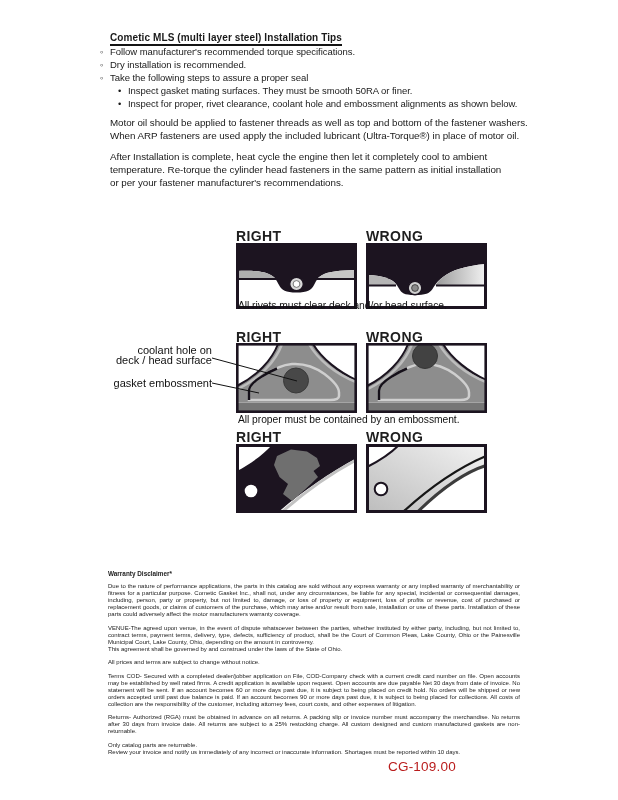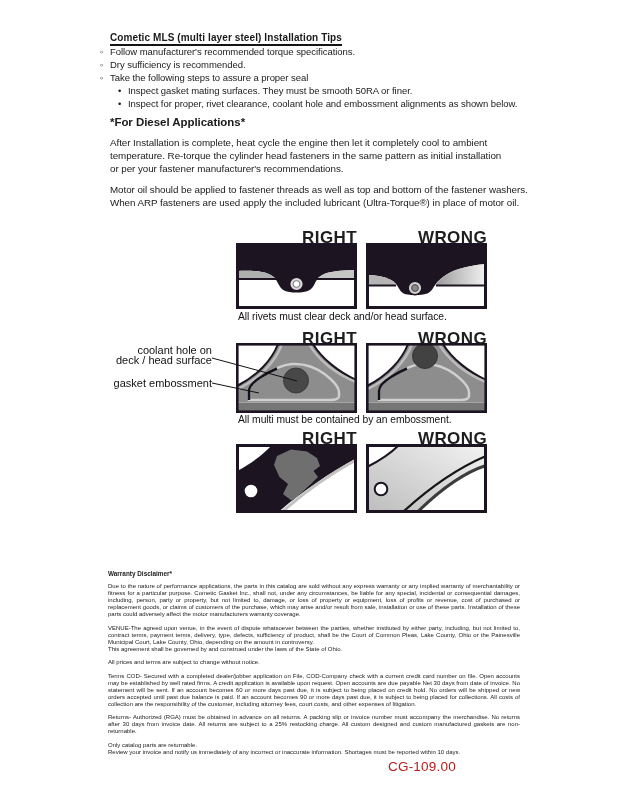--- a/index.html
+++ b/index.html
@@ -16,21 +16,21 @@
   
   .tips{left:100px;top:45px;font-size:9.5px;line-height:13px;letter-spacing:-.05px;}
   .tip-row{display:flex;}
   .tip-row.sub{margin-left:18px;}
   .marker{width:10px;flex:0 0 10px;}
   
   .diesel{left:110px;top:116px;width:445px;font-size:9.8px;line-height:13px;letter-spacing:-.05px;}
   .diesel h2{font-size:11.5px;font-weight:bold;margin:0 0 7px 0;}
   .diesel p{margin:0 0 8px 0;white-space:pre-line;}
   
-  .fig-label{width:121px;text-align:right;font-size:17px;font-weight:bold;letter-spacing:.4px;color:#1e1e1e;}
+  .fig-label{width:121px;text-align:left;font-size:14px;font-weight:bold;letter-spacing:.4px;color:#1e1e1e;}
   .panel{width:121px;line-height:0;}
   .caption{left:238px;font-size:10.3px;line-height:11px;letter-spacing:-.05px;white-space:pre-line;color:#111;}
   
   .ann{text-align:right;left:86px;width:126px;font-size:11px;line-height:10px;white-space:pre-line;color:#111;}
   
   .disc{left:108px;top:570px;width:412px;font-size:6px;line-height:7px;color:#222;}
   .disc h3{font-size:6.4px;font-weight:bold;margin:0 0 6px 0;}
   .disc p{margin:0 0 6.5px 0;white-space:pre-line;text-align:justify;}
   
   .footer{left:388px;top:759px;font-size:13.5px;letter-spacing:.2px;color:#b91c1c;}
@@ -43,43 +43,42 @@
 
   <h1 class="abs title">Cometic MLS (multi layer steel) Installation Tips</h1>
 
   <div class="abs tips">
     <div class="tip-row">
         <span class="marker">◦</span>
         <span>Follow manufacturer's recommended torque specifications.</span>
       </div>
     <div class="tip-row">
         <span class="marker">◦</span>
-        <span>Dry sufficiency is recommended.</span>
+        <span>Dry installation is recommended.</span>
       </div>
     <div class="tip-row">
         <span class="marker">◦</span>
         <span>Take the following steps to assure a proper seal</span>
       </div>
     <div class="tip-row sub">
         <span class="marker">•</span>
         <span>Inspect gasket mating surfaces.  They must be smooth 50RA or finer.</span>
       </div>
     <div class="tip-row sub">
         <span class="marker">•</span>
         <span>Inspect for proper, rivet clearance, coolant hole and embossment alignments as shown below.</span>
       </div>
   </div>
 
   <div class="abs diesel">
-    <h2>*For Diesel Applications*</h2>
+    <p>Motor oil should be applied to fastener threads as well as top and bottom of the fastener washers.
+When ARP fasteners are used apply the included lubricant (Ultra-Torque®) in place of motor oil.</p>
     <p>After Installation is complete, heat cycle the engine then let it completely cool to ambient
 temperature. Re-torque the cylinder head fasteners in the same pattern as initial installation
 or per your fastener manufacturer's recommendations.</p>
-    <p>Motor oil should be applied to fastener threads as well as top and bottom of the fastener washers.
-When ARP fasteners are used apply the included lubricant (Ultra-Torque®) in place of motor oil.</p>
   </div>
 
   <div class="abs fig-label" style="left:236px;top:228px">RIGHT</div>
   <div class="abs fig-label" style="left:366px;top:228px">WRONG</div>
 
   <div class="abs panel" style="left:236px;top:243px">
     <svg width="121" height="66" viewBox="0 0 121 66">
       <rect x="0" y="0" width="121" height="66" fill="#ffffff"></rect>
       <path d="M1 1 H120 V27 C102 27.5 95.5 28.5 89.5 30.5 C83 33 81 36 78 42 C75 47.5 71.5 49.5 60.5 49.5 C49.5 49.5 46 47.5 43 42 C40 36 38 33 31.5 30.5 C25.5 28.5 19 27.5 1 28 Z" fill="#1c1420"></path>
       <path d="M1 28 C19 27.5 25.5 28.5 31.5 30.5 C35.5 32 38 33.5 40 36 L1 36 Z" fill="#aeaeae"></path>
@@ -103,21 +102,21 @@
       <path d="M1 1 H120 V21 C98 23 86.5 27 77 34 C71.5 38 69.5 41.5 66.5 46 C63.5 50.5 59.5 52 48.5 52 C38 52 35.5 50 33 45.5 C30.5 41 28.5 38.5 24 36.5 C16.5 33 9 32 1 32 Z" fill="#1c1420"></path>
       <path d="M1 32 C9 32 16.5 33 24 36.5 C27 38 29 40 30.5 42.5 L1 42.5 Z" fill="#b5b5b5"></path>
       <path d="M120 21 C98 23 86.5 27 77 34 C73.5 36.5 71.5 39 69.5 42.5 L120 42.5 Z" fill="url(#g1w)"></path>
       <path d="M1 42.5 H30 M70 42.5 H120" stroke="#1c1420" stroke-width="2" fill="none"></path>
       <circle cx="49" cy="45" r="6.8" fill="#cfcfcf" stroke="#1c1420" stroke-width="1.4"></circle>
       <circle cx="49" cy="45" r="3.4" fill="#8a8a8a" stroke="#333333" stroke-width="0.8"></circle>
       <rect x="1.5" y="1.5" width="118" height="63" fill="none" stroke="#1c1420" stroke-width="3"></rect>
     </svg>
   </div>
 
-  <div class="abs caption" style="top:311px">All rivets must clear deck and/or head surface.</div>
+  <div class="abs caption" style="top:300px">All rivets must clear deck and/or head surface.</div>
 
   <div class="abs fig-label" style="left:236px;top:329px">RIGHT</div>
   <div class="abs fig-label" style="left:366px;top:329px">WRONG</div>
 
   <div class="abs ann" style="top:345px">coolant hole on
 deck / head surface</div>
   <div class="abs ann" style="top:378px">gasket embossment</div>
 
   <div class="abs panel" style="left:236px;top:343px">
     <svg width="121" height="70" viewBox="0 0 121 70">
@@ -149,21 +148,21 @@
       <circle cx="59" cy="13" r="12.5" fill="#424242" stroke="#363636" stroke-width="1"></circle>
       <rect x="1.3" y="1.3" width="118.4" height="67.4" fill="none" stroke="#1c1420" stroke-width="2.6"></rect>
     </svg>
   </div>
 
   <svg class="abs" style="left:206px;top:350px;overflow:visible" width="110" height="50">
     <line x1="6" y1="8" x2="91" y2="31" stroke="#111111" stroke-width="1"></line>
     <line x1="6" y1="33" x2="53" y2="43" stroke="#111111" stroke-width="1"></line>
   </svg>
 
-  <div class="abs caption" style="top:414px">All multi must be contained by an embossment.</div>
+  <div class="abs caption" style="top:414px">All proper must be contained by an embossment.</div>
 
   <div class="abs fig-label" style="left:236px;top:429px">RIGHT</div>
   <div class="abs fig-label" style="left:366px;top:429px">WRONG</div>
 
   <div class="abs panel" style="left:236px;top:444px">
     <svg width="121" height="69" viewBox="0 0 121 69">
       <rect x="0" y="0" width="121" height="69" fill="#ffffff"></rect>
       <path d="M1 27 C14 20 27 11 36 1 H120 V14.5 C94 28.5 64 49 42.5 68 L1 68 Z" fill="#1c1420"></path>
       <path d="M46 68 C68 48.5 96 29 120 16" stroke="#c2c2c2" stroke-width="3" fill="none"></path>
       <path d="M41 12 L55 5.5 L71 7.5 L81 14 L84 22 L77.5 27 L82 33 C74 41 64 50 56 57 L47 50 L52 40 L43.5 33 L38 21 Z" fill="#6f6f6f"></path>

